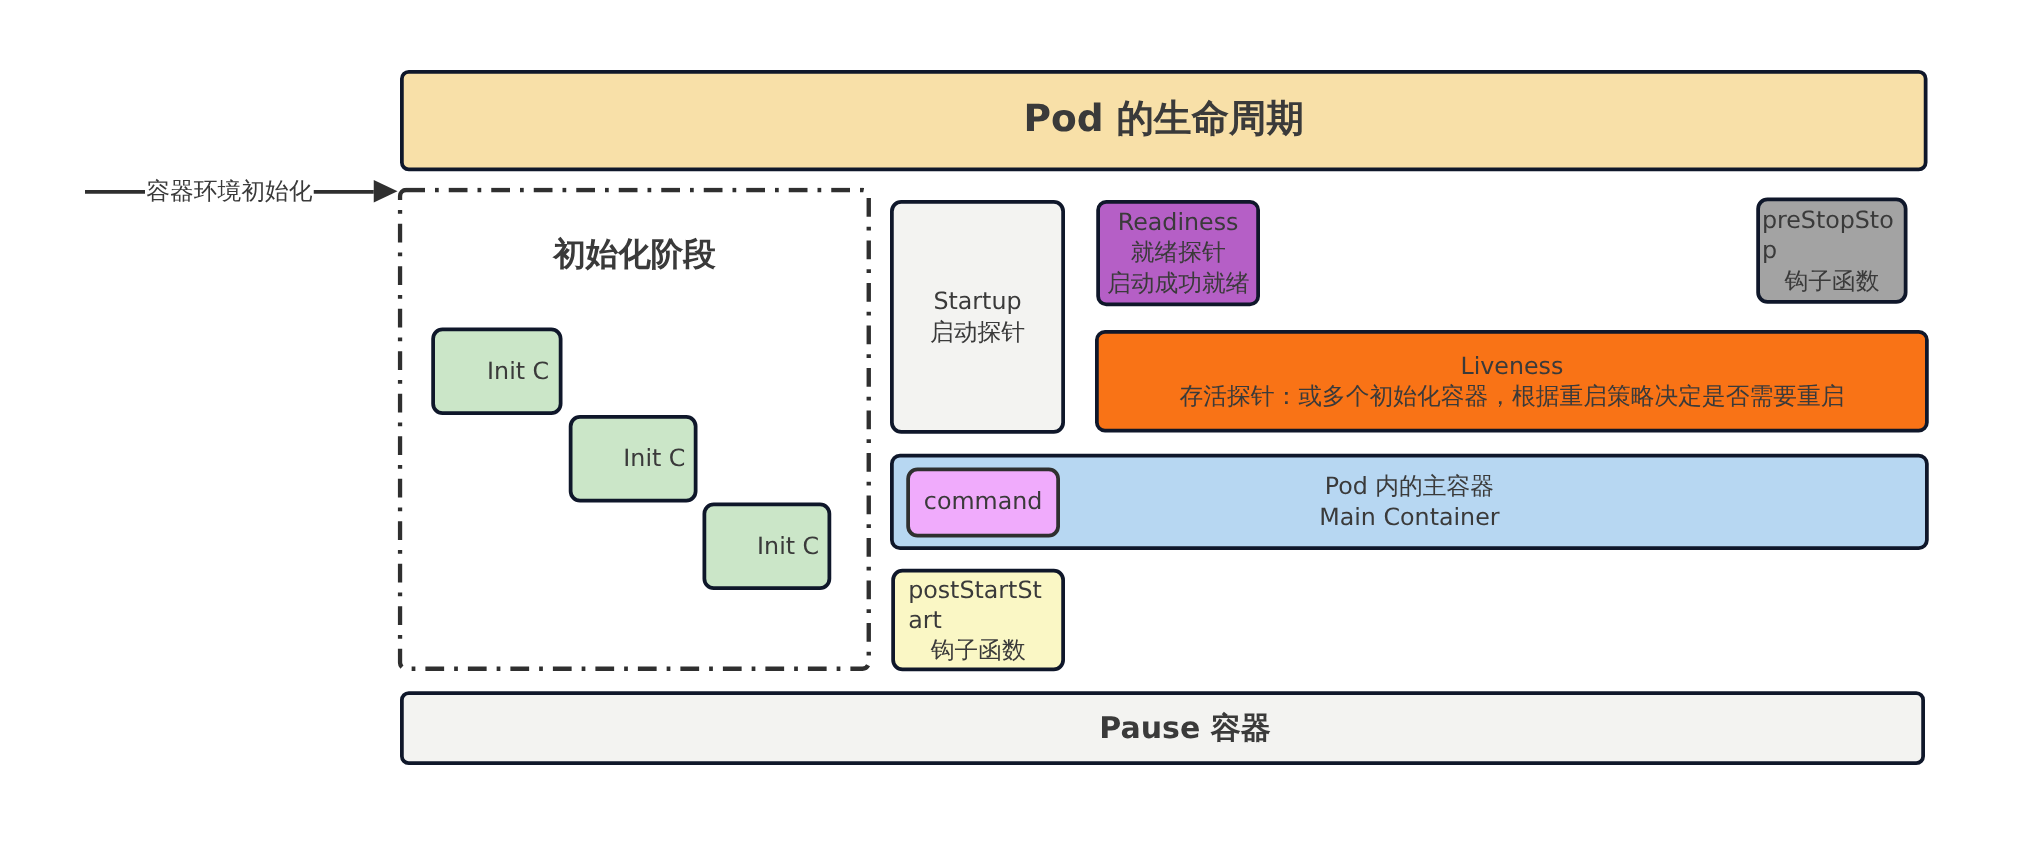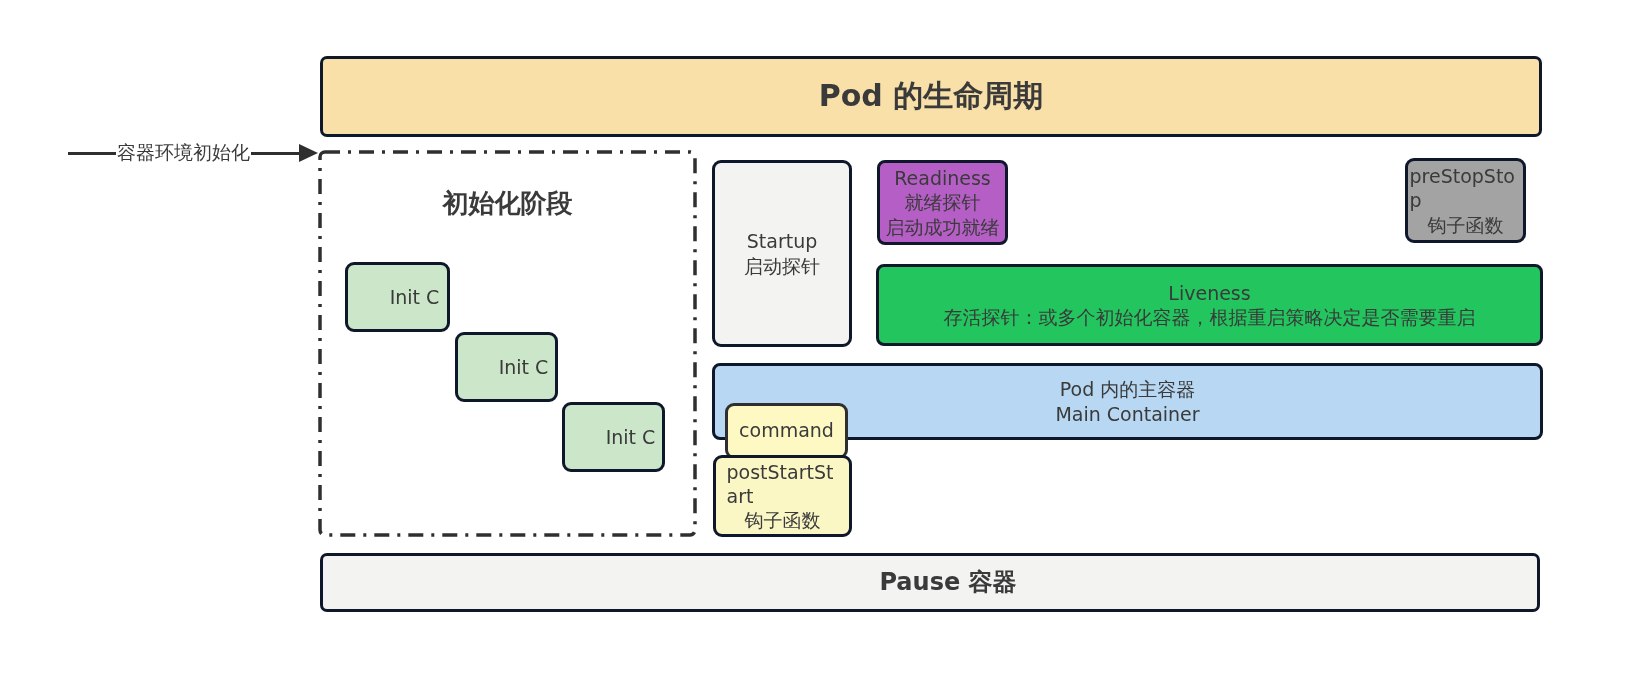--- a/index.html
+++ b/index.html
@@ -36,28 +36,28 @@
     position:absolute;left:0;top:36px;width:100%;
     text-align:center;font-size:26px;font-weight:bold;
   }
   .init-box{background:#cbe6c8;padding-left:34px;}
   .init-1{left:345px;top:262px;width:105px;height:70px;}
   .init-2{left:455px;top:332px;width:103px;height:70px;}
   .init-3{left:562px;top:402px;width:103px;height:70px;}
   .startup{left:712px;top:160px;width:140px;height:187px;background:#f3f3f1;}
   .readiness{left:877px;top:160px;width:131px;height:85px;background:#b55fc6;border-radius:8px;}
   .prestop{left:1405px;top:158px;width:121px;height:85px;background:#a3a3a3;padding:2px 11px;}
-  .liveness{left:876px;top:264px;width:667px;height:82px;background:#22c55e;border-radius:8px;}
+  .liveness{left:876px;top:264px;width:667px;height:82px;background:#f97316;border-radius:8px;}
   .mainbox{left:712px;top:363px;width:831px;height:77px;background:#b7d7f2;border-radius:8px;}
   .command{
     position:absolute;left:10px;top:50%;transform:translateY(-50%);
     width:123px;height:56px;
-    background:#fef9c3;border:3px solid #2f2f2f;border-radius:9px;
+    background:#f0abfc;border:3px solid #2f2f2f;border-radius:9px;
     display:flex;align-items:center;justify-content:center;
-    box-sizing:border-box;font-size:19px;margin-top:29px;
+    box-sizing:border-box;font-size:19px;
   }
   .poststart{left:713px;top:455px;width:139px;height:82px;background:#faf7c5;padding:2px 11px;}
   .pause{
     left:320px;top:553px;width:1220px;height:59px;
     background:#f3f3f1;font-size:24px;font-weight:bold;border-radius:7px;padding-left:36px;
   }
   .wrapword{width:112px;overflow-wrap:anywhere;word-break:break-all;}
   .arrow-row{
     position:absolute;display:flex;align-items:center;
     font-size:19px;white-space:nowrap;

